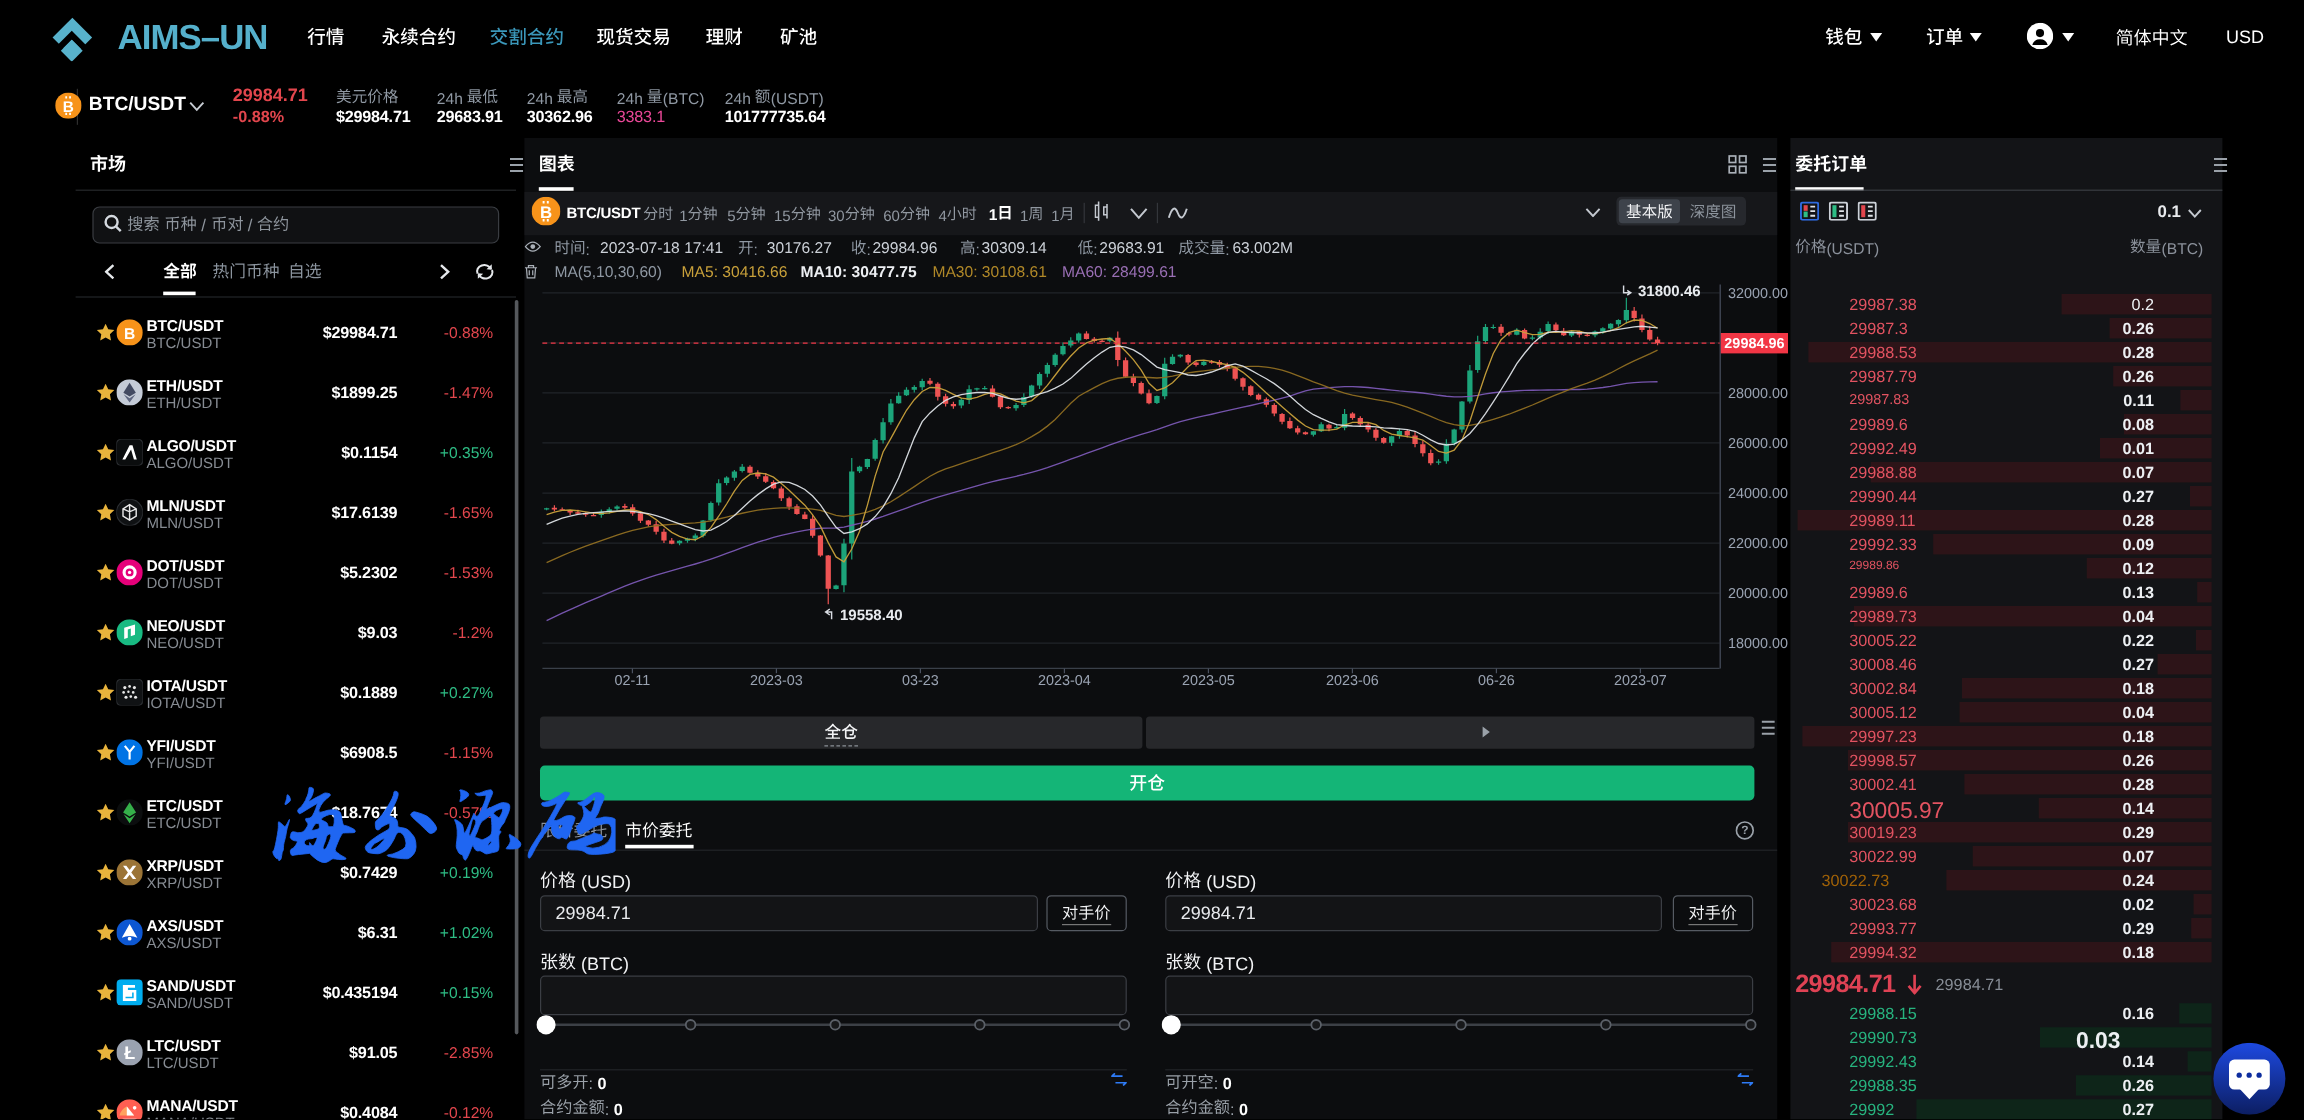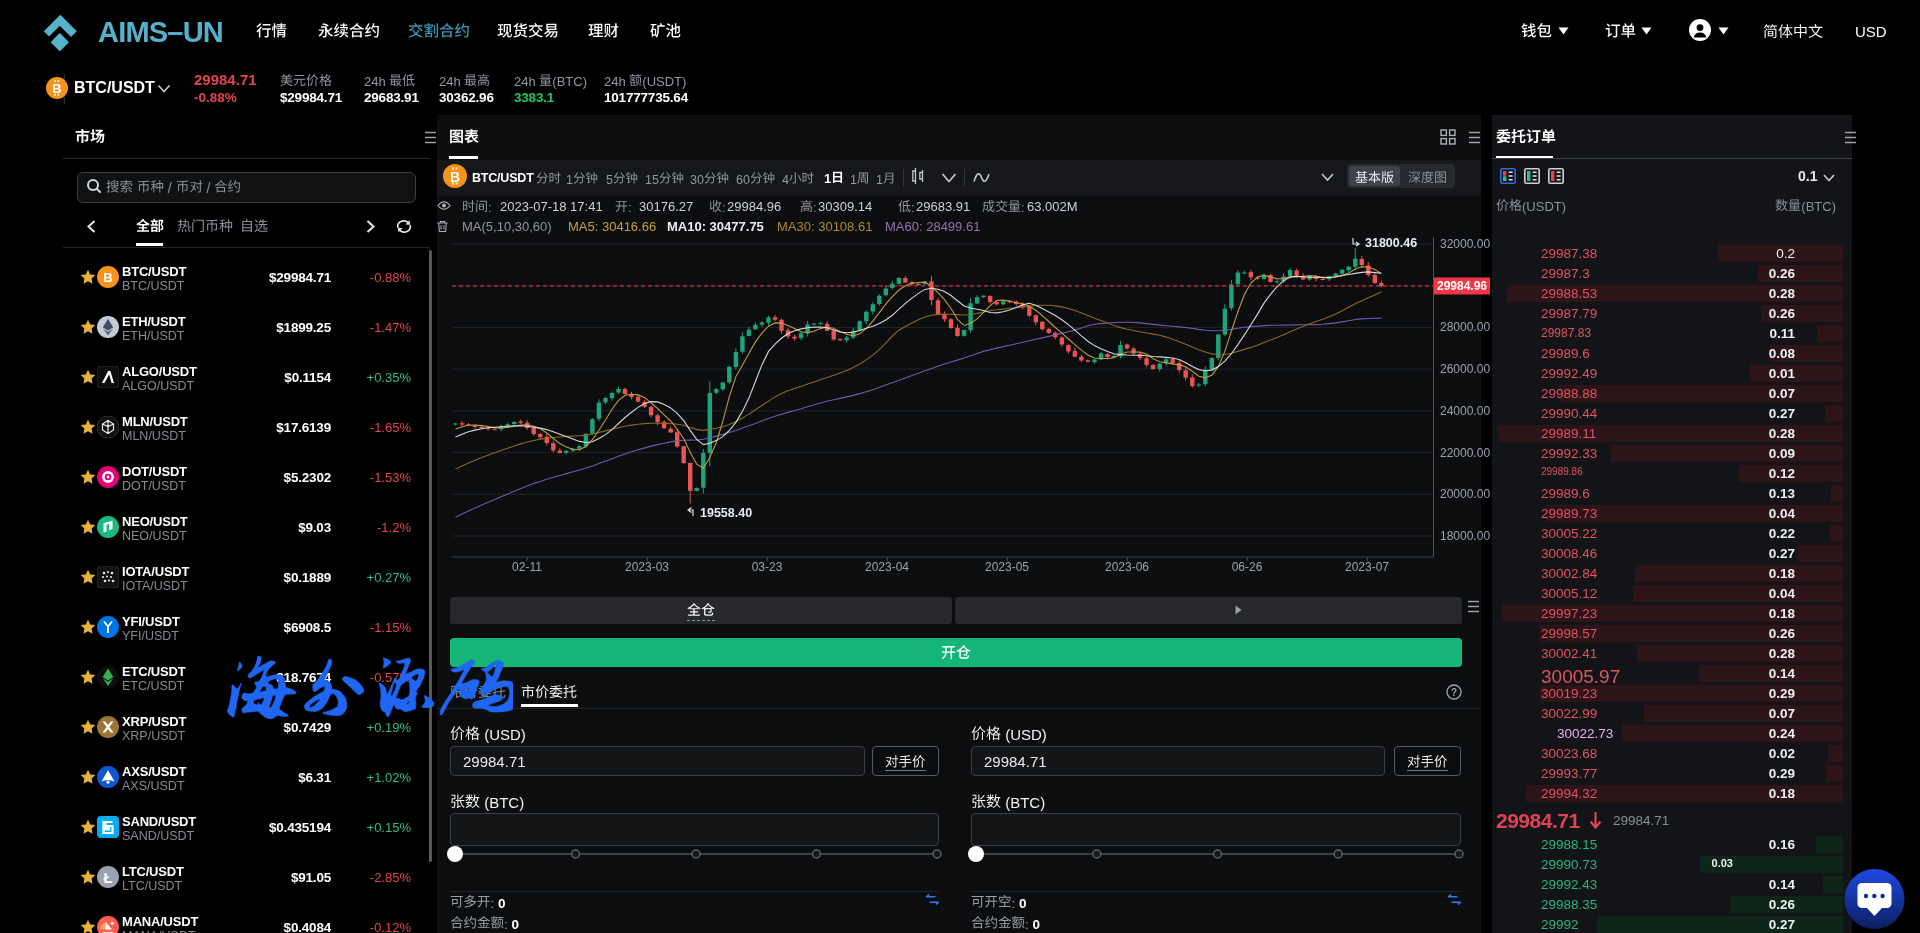--- a/index.html
+++ b/index.html
@@ -222,21 +222,21 @@
           <use href="#g400_6700" x="0"></use>
           <use href="#g400_9ad8" x="1000"></use>
         </g>
       </svg></div>
     <div class="abs" style="left:439px;top:90px;font-size:13.5px;font-weight:bold;color:#fff;letter-spacing:-0.2px">30362.96</div>
     <div class="abs" style="left:514px;top:73px;font-size:13px;color:#8f98a3;white-space:nowrap"><span style="font-family:'Liberation Sans',sans-serif">24h </span><svg class="cn" style="vertical-align:-0.18em" width="13.0" height="15.6" viewBox="0 0 13.0 15.6">
         <g fill="#8f98a3" transform="translate(0,11.96) scale(0.013000,-0.013000)">
           <use href="#g400_91cf" x="0"></use>
         </g>
       </svg><span>(BTC)</span></div>
-    <div class="abs" style="left:514px;top:90px;font-size:13.5px;font-weight:bold;color:#22c55e;letter-spacing:-0.2px">3383.1</div>
+    <div class="abs" style="left:514px;top:90px;font-size:13.5px;font-weight:normal;color:#ec4899;letter-spacing:-0.2px">3383.1</div>
     <div class="abs" style="left:604px;top:73px;font-size:13px;color:#8f98a3;white-space:nowrap"><span style="font-family:'Liberation Sans',sans-serif">24h </span><svg class="cn" style="vertical-align:-0.18em" width="13.0" height="15.6" viewBox="0 0 13.0 15.6">
         <g fill="#8f98a3" transform="translate(0,11.96) scale(0.013000,-0.013000)">
           <use href="#g400_989d" x="0"></use>
         </g>
       </svg><span>(USDT)</span></div>
     <div class="abs" style="left:604px;top:90px;font-size:13.5px;font-weight:bold;color:#fff;letter-spacing:-0.2px">101777735.64</div>
     <div class="abs" style="left:75px;top:128px"><svg class="cn" style="vertical-align:-0.18em" width="30.0" height="18.0" viewBox="0 0 30.0 18.0">
         <g fill="#fff" transform="translate(0,13.80) scale(0.015000,-0.015000)">
           <use href="#g700_5e02" x="0"></use>
           <use href="#g700_573a" x="1000"></use>
@@ -941,42 +941,42 @@
     <div class="abs" style="left:1699px;top:665px;width:144px;height:17px;background:#2d1418"></div>
     <div class="abs" style="left:1541px;top:666px;font-size:19px;color:#e25361">30005.97</div>
     <div class="abs rt" style="left:1695px;top:666px;width:100px;font-size:13.5px;font-weight:bold;color:#edf0f3">0.14</div>
     <div class="abs" style="left:1540px;top:685px;width:303px;height:17px;background:#2d1418"></div>
     <div class="abs" style="left:1541px;top:686px;font-size:13.5px;color:#e25361">30019.23</div>
     <div class="abs rt" style="left:1695px;top:686px;width:100px;font-size:13.5px;font-weight:bold;color:#edf0f3">0.29</div>
     <div class="abs" style="left:1644px;top:705px;width:199px;height:17px;background:#2d1418"></div>
     <div class="abs" style="left:1541px;top:706px;font-size:13.5px;color:#e25361">30022.99</div>
     <div class="abs rt" style="left:1695px;top:706px;width:100px;font-size:13.5px;font-weight:bold;color:#edf0f3">0.07</div>
     <div class="abs" style="left:1622px;top:725px;width:221px;height:17px;background:#2d1418"></div>
-    <div class="abs" style="left:1557px;top:726px;font-size:13.5px;color:#f0abfc">30022.73</div>
+    <div class="abs" style="left:1518px;top:726px;font-size:13.5px;color:#a16207">30022.73</div>
     <div class="abs rt" style="left:1695px;top:726px;width:100px;font-size:13.5px;font-weight:bold;color:#edf0f3">0.24</div>
     <div class="abs" style="left:1828px;top:745px;width:15px;height:17px;background:#2d1418"></div>
     <div class="abs" style="left:1541px;top:746px;font-size:13.5px;color:#e25361">30023.68</div>
     <div class="abs rt" style="left:1695px;top:746px;width:100px;font-size:13.5px;font-weight:bold;color:#edf0f3">0.02</div>
     <div class="abs" style="left:1826px;top:765px;width:17px;height:17px;background:#2d1418"></div>
     <div class="abs" style="left:1541px;top:766px;font-size:13.5px;color:#e25361">29993.77</div>
     <div class="abs rt" style="left:1695px;top:766px;width:100px;font-size:13.5px;font-weight:bold;color:#edf0f3">0.29</div>
     <div class="abs" style="left:1526px;top:785px;width:317px;height:17px;background:#2d1418"></div>
     <div class="abs" style="left:1541px;top:786px;font-size:13.5px;color:#e25361">29994.32</div>
     <div class="abs rt" style="left:1695px;top:786px;width:100px;font-size:13.5px;font-weight:bold;color:#edf0f3">0.18</div>
     <div class="abs" style="left:1496px;top:809px;font-size:21px;letter-spacing:-0.5px;font-weight:bold;color:#df4254">29984.71</div>
     <svg class="abs" style="left:1589px;top:812px" width="13" height="17" viewBox="0 0 13 17">
       <path d="M6.5 0 V14 M1.5 9.5 L6.5 15.5 L11.5 9.5" stroke="#df4254" stroke-width="2.2" fill="none"></path>
     </svg>
     <div class="abs" style="left:1613px;top:813px;font-size:13.5px;color:#878d96">29984.71</div>
     <div class="abs" style="left:1816px;top:836px;width:27px;height:17px;background:#0e2519"></div>
     <div class="abs" style="left:1541px;top:837px;font-size:13.5px;color:#27b47f">29988.15</div>
     <div class="abs rt" style="left:1695px;top:837px;width:100px;font-size:13.5px;font-weight:bold;color:#edf0f3">0.16</div>
     <div class="abs" style="left:1700px;top:856px;width:143px;height:17px;background:#0e2519"></div>
     <div class="abs" style="left:1541px;top:857px;font-size:13.5px;color:#27b47f">29990.73</div>
-    <div class="abs rt" style="left:1633px;top:857px;width:100px;font-size:11px;font-weight:bold;color:#edf0f3">0.03</div>
+    <div class="abs rt" style="left:1667px;top:857px;width:100px;font-size:19px;font-weight:bold;color:#edf0f3">0.03</div>
     <div class="abs" style="left:1823px;top:876px;width:20px;height:17px;background:#0e2519"></div>
     <div class="abs" style="left:1541px;top:877px;font-size:13.5px;color:#27b47f">29992.43</div>
     <div class="abs rt" style="left:1695px;top:877px;width:100px;font-size:13.5px;font-weight:bold;color:#edf0f3">0.14</div>
     <div class="abs" style="left:1730px;top:896px;width:113px;height:17px;background:#0e2519"></div>
     <div class="abs" style="left:1541px;top:897px;font-size:13.5px;color:#27b47f">29988.35</div>
     <div class="abs rt" style="left:1695px;top:897px;width:100px;font-size:13.5px;font-weight:bold;color:#edf0f3">0.26</div>
     <div class="abs" style="left:1597px;top:916px;width:246px;height:17px;background:#0e2519"></div>
     <div class="abs" style="left:1541px;top:917px;font-size:13.5px;color:#27b47f">29992</div>
     <div class="abs rt" style="left:1695px;top:917px;width:100px;font-size:13.5px;font-weight:bold;color:#edf0f3">0.27</div>
     <svg class="abs" style="left:1844px;top:869px" width="61" height="60" viewBox="0 0 61 60">

